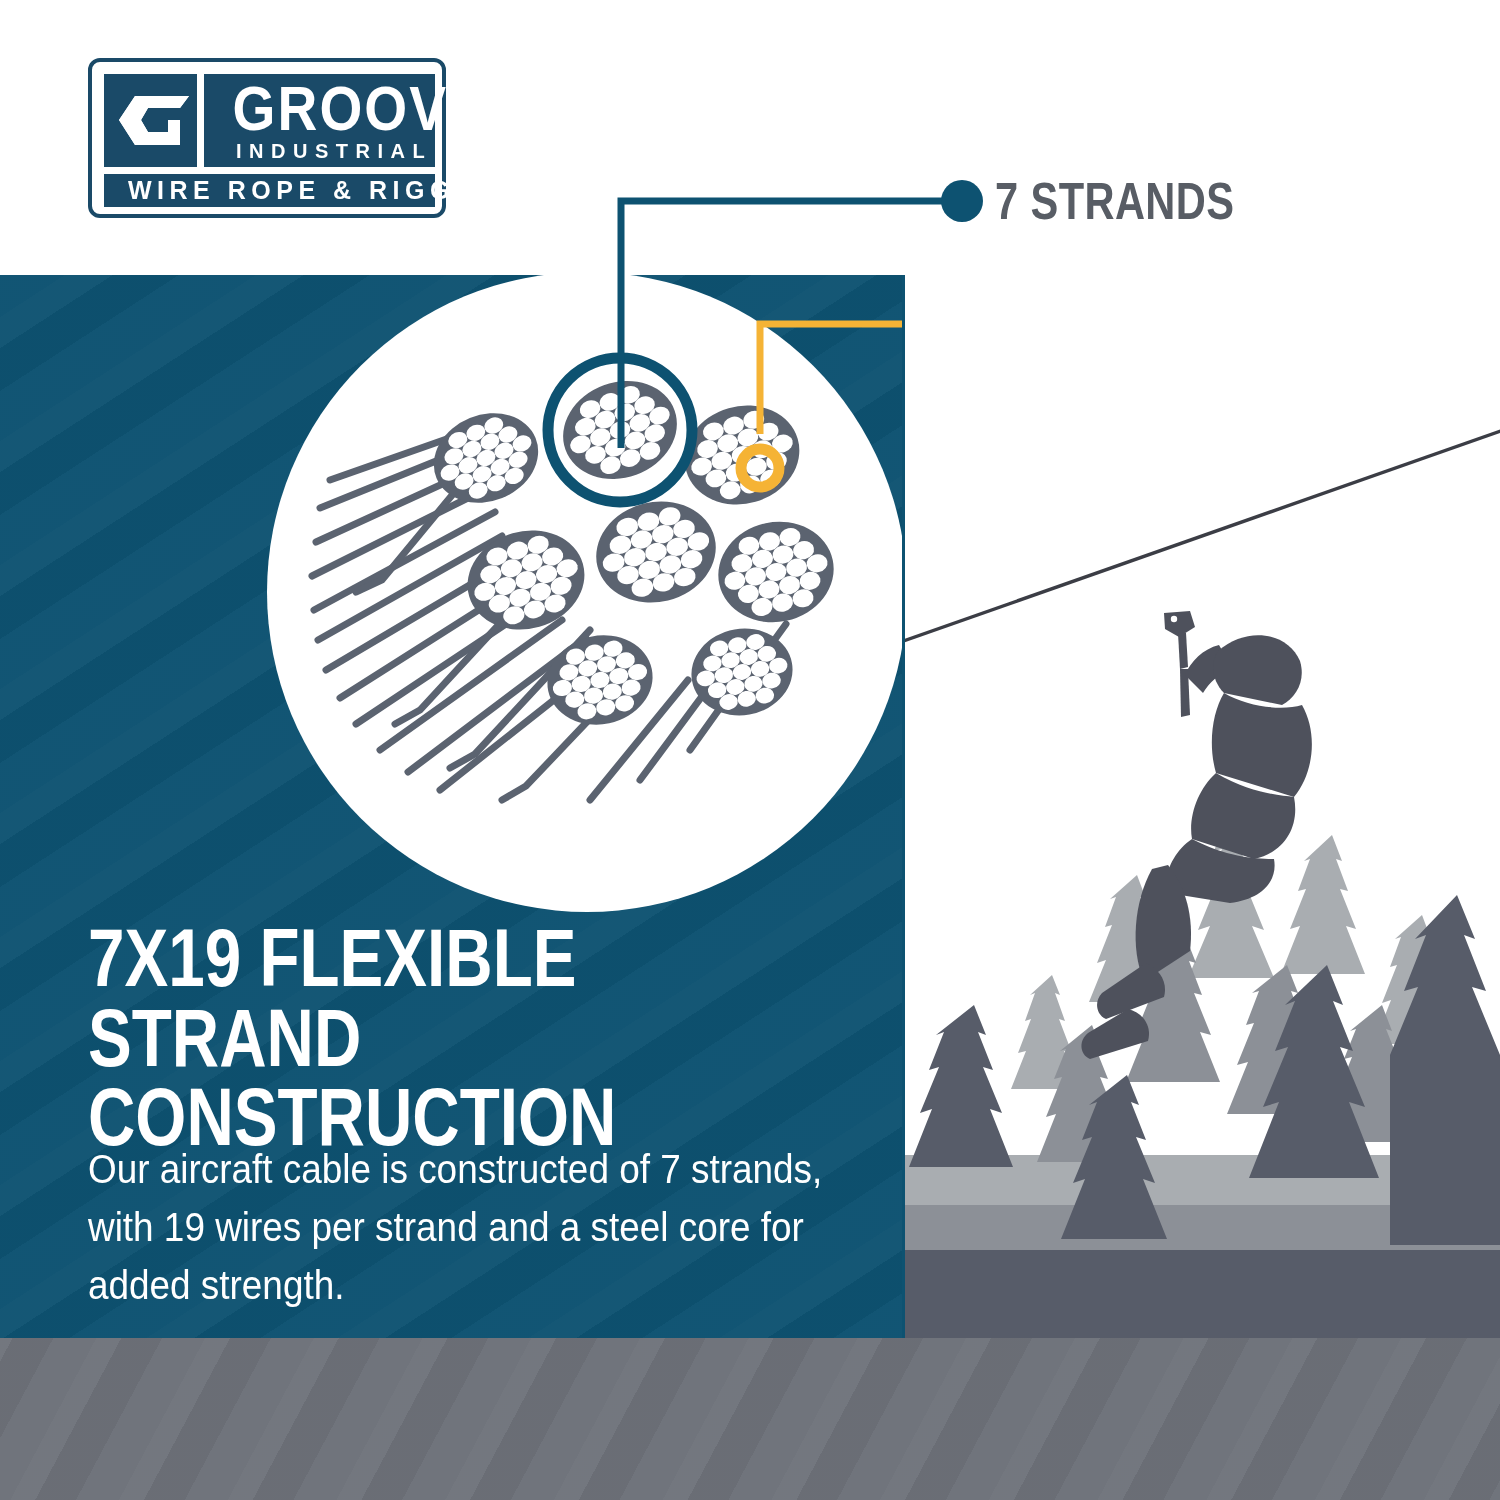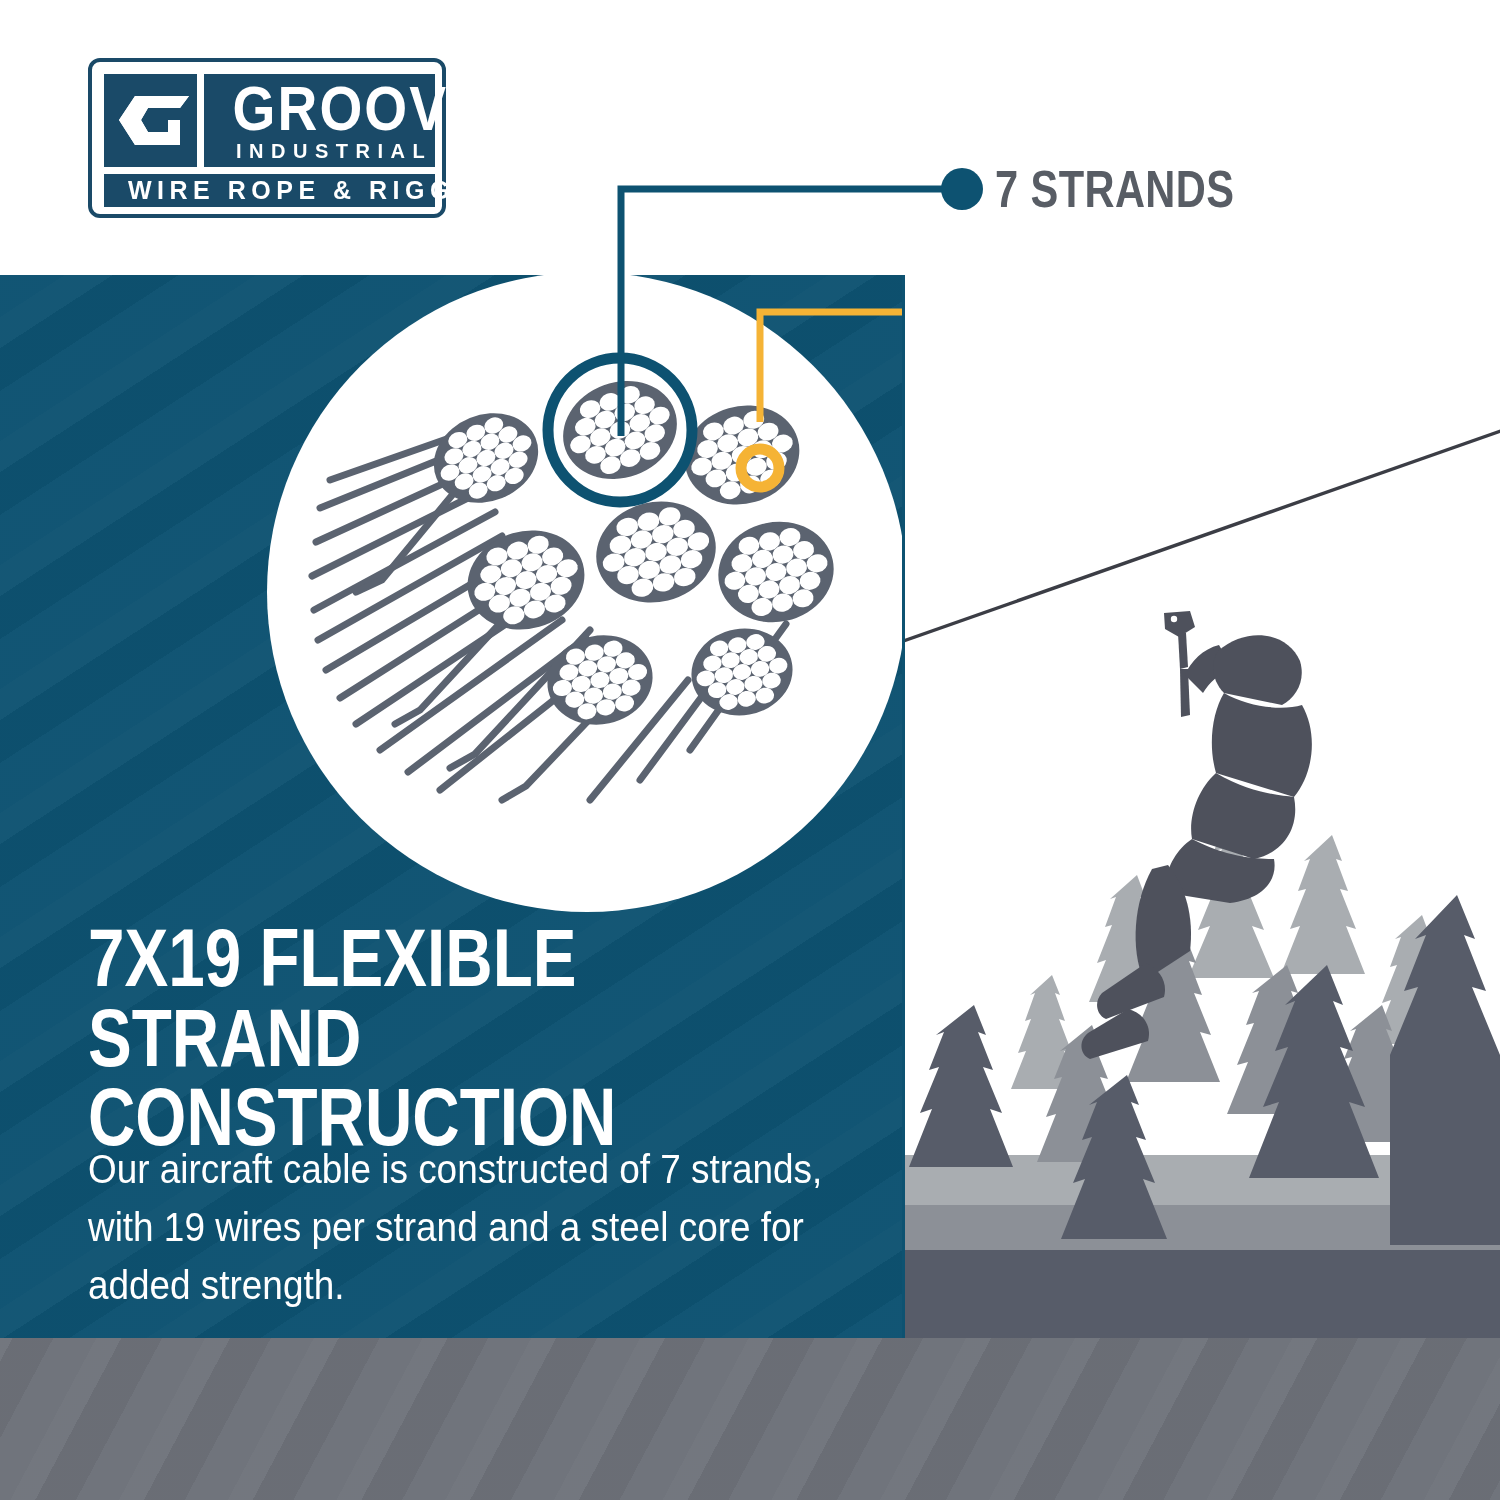--- a/index.html
+++ b/index.html
@@ -32,21 +32,21 @@
 
   
   .logo{position:absolute;left:88px;top:58px;width:358px;height:160px;}
   .logo svg{display:block;width:100%;height:100%;}
 
   
   .rope-art{position:absolute;left:290px;top:280px;width:620px;height:560px;}
   .rope-art svg{display:block;width:100%;height:100%;overflow:visible;}
 
   
-  .callouts{position:absolute;left:0;top:4px;width:1308px;height:520px;pointer-events:none;}
+  .callouts{position:absolute;left:0;top:16px;width:1308px;height:520px;pointer-events:none;}
   .callouts svg{position:absolute;left:0;top:0;width:1500px;height:520px;overflow:visible;}
   .callout-label{position:absolute;color:#585d65;font-family:"Liberation Sans",sans-serif;
     font-weight:bold;letter-spacing:0.5px;white-space:nowrap;
     transform:scaleX(0.80);transform-origin:left center;}
   .cl-1{left:995px;top:155px;font-size:52px;}
   .cl-2{left:995px;top:276px;font-size:52px;}
   .cl-3{left:995px;top:398px;font-size:52px;}
 
   
   .headline{position:absolute;left:88px;top:918px;width:800px;color:#ffffff;

